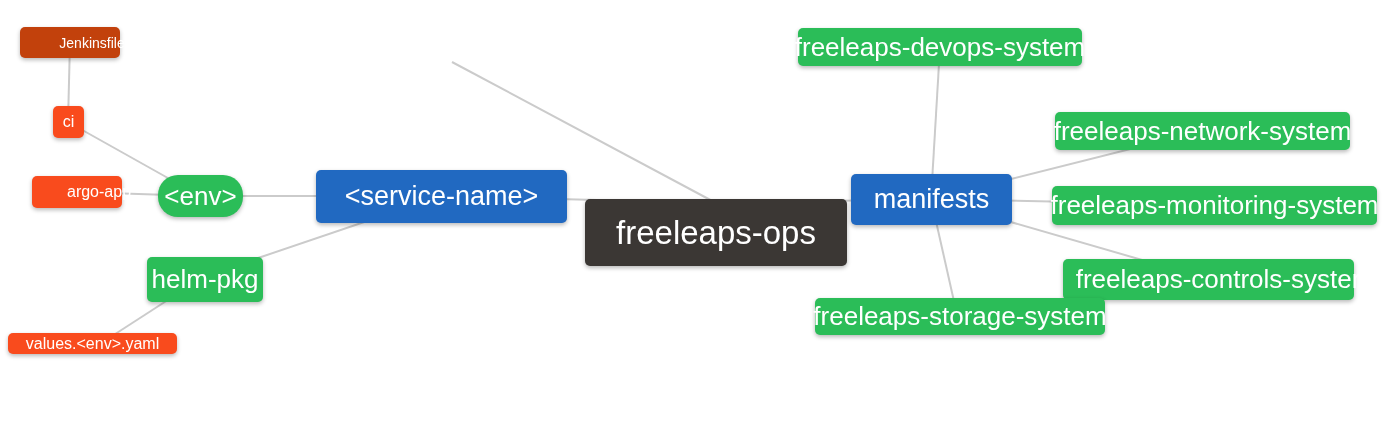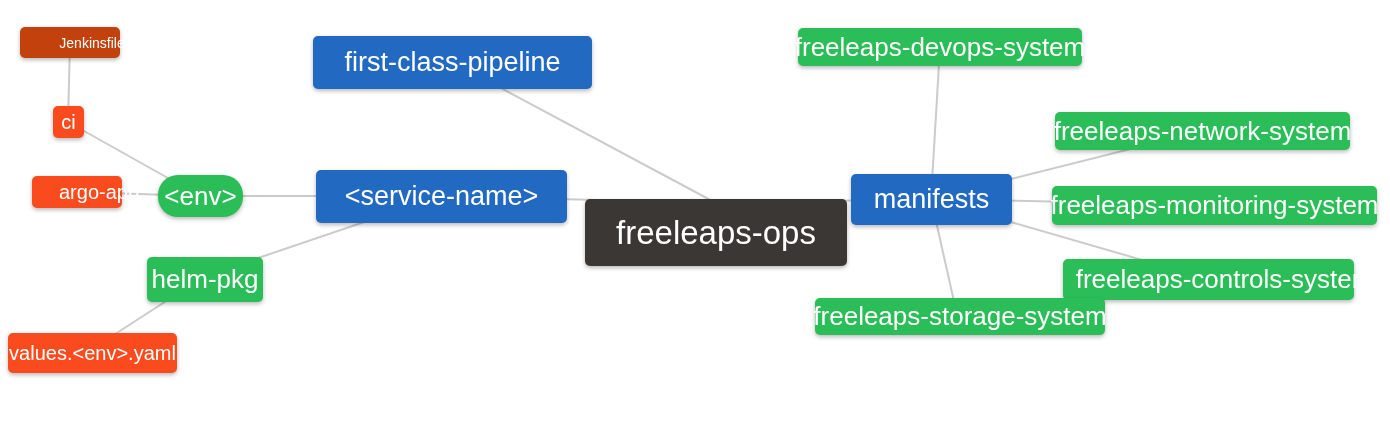--- a/index.html
+++ b/index.html
@@ -30,30 +30,30 @@
     color: #ffffff;
     border-radius: 5px;
     box-shadow: 0 2px 4px rgba(0,0,0,0.28);
     white-space: nowrap;
     cursor: pointer;
     box-sizing: border-box;
   }
   .node-root   { background: #3b3734; font-size: 33px; }
   .node-blue   { background: #2169c1; font-size: 27px; }
   .node-green  { background: #2bbd58; font-size: 26px; }
-  .node-red    { background: #f94b1d; font-size: 20px; }
+  .node-red    { background: #f94b1d; font-size: 16px; }
   .node-orange { background: #c2410c; font-size: 14px; padding-left: 44px; }
 
   
   #n-jenkinsfile { left: 20px;  top: 27px;  width: 100px; height: 31px; }
   #n-ci          { left: 53px;  top: 106px; width: 31px;  height: 32px; }
   #n-argo-app    { left: 32px;  top: 176px; width: 90px;  height: 32px; padding-left: 44px; }
   #n-env         { left: 158px; top: 175px; width: 85px;  height: 42px; border-radius: 20px; }
   #n-helm-pkg    { left: 147px; top: 257px; width: 116px; height: 45px; }
-  #n-values      { left: 8px;   top: 333px; width: 169px; height: 40px; }
+  #n-values      { left: 8px;   top: 333px; width: 169px; height: 21px; }
   #n-pipeline    { left: 313px; top: 36px;  width: 279px; height: 53px; }
   #n-service     { left: 316px; top: 170px; width: 251px; height: 53px; }
   #n-ops         { left: 585px; top: 170px; width: 262px; height: 67px; margin-top: 29px; }
   #n-manifests   { left: 851px; top: 174px; width: 161px; height: 51px; }
   #n-devops      { left: 798px; top: 28px;  width: 284px; height: 38px; }
   #n-network     { left: 1055px;top: 112px; width: 295px; height: 38px; }
   #n-monitoring  { left: 1052px;top: 186px; width: 325px; height: 39px; }
   #n-controls    { left: 1063px;top: 259px; width: 291px; height: 41px; padding-left: 32px; }
   #n-storage     { left: 815px; top: 298px; width: 290px; height: 37px; }
 </style>
@@ -78,21 +78,20 @@
     <line x1="931" y1="199" x2="1208" y2="279"></line>
     <line x1="931" y1="199" x2="960" y2="328"></line>
   </svg>
 
   <div id="n-jenkinsfile" class="node node-orange">Jenkinsfile</div>
   <div id="n-ci" class="node node-red">ci</div>
   <div id="n-argo-app" class="node node-red">argo-app</div>
   <div id="n-env" class="node node-green">&lt;env&gt;</div>
   <div id="n-helm-pkg" class="node node-green">helm-pkg</div>
   <div id="n-values" class="node node-red">values.&lt;env&gt;.yaml</div>
-  <div id="n-pipeline" class="node node-blue">first-class-pipeline</div>
   <div id="n-service" class="node node-blue">&lt;service-name&gt;</div>
   <div id="n-ops" class="node node-root">freeleaps-ops</div>
   <div id="n-manifests" class="node node-blue">manifests</div>
   <div id="n-devops" class="node node-green">freeleaps-devops-system</div>
   <div id="n-network" class="node node-green">freeleaps-network-system</div>
   <div id="n-monitoring" class="node node-green">freeleaps-monitoring-system</div>
   <div id="n-controls" class="node node-green">freeleaps-controls-system</div>
   <div id="n-storage" class="node node-green">freeleaps-storage-system</div>
 
 </div>

